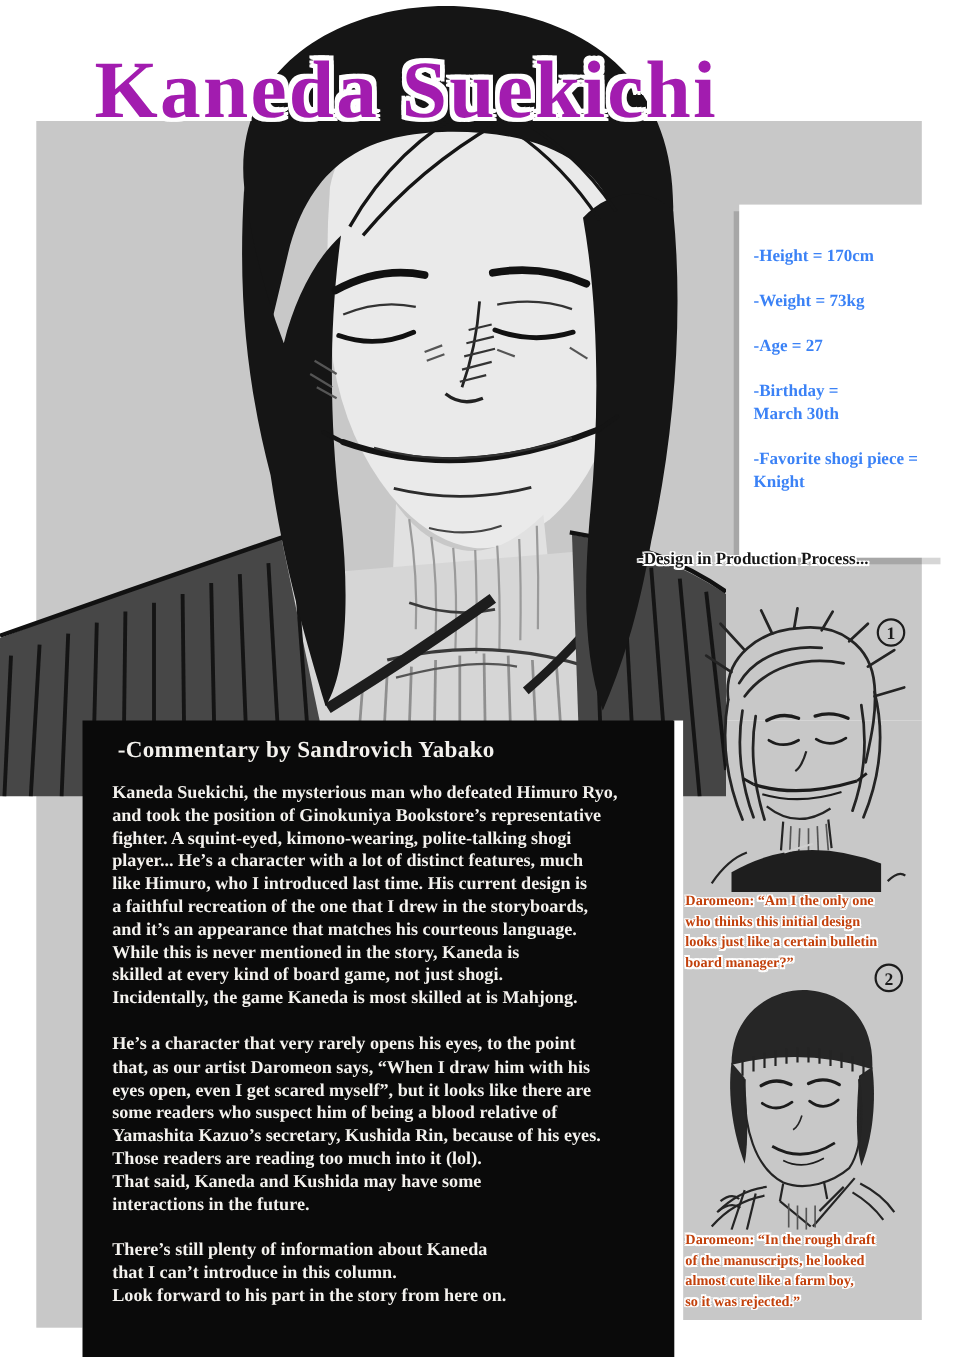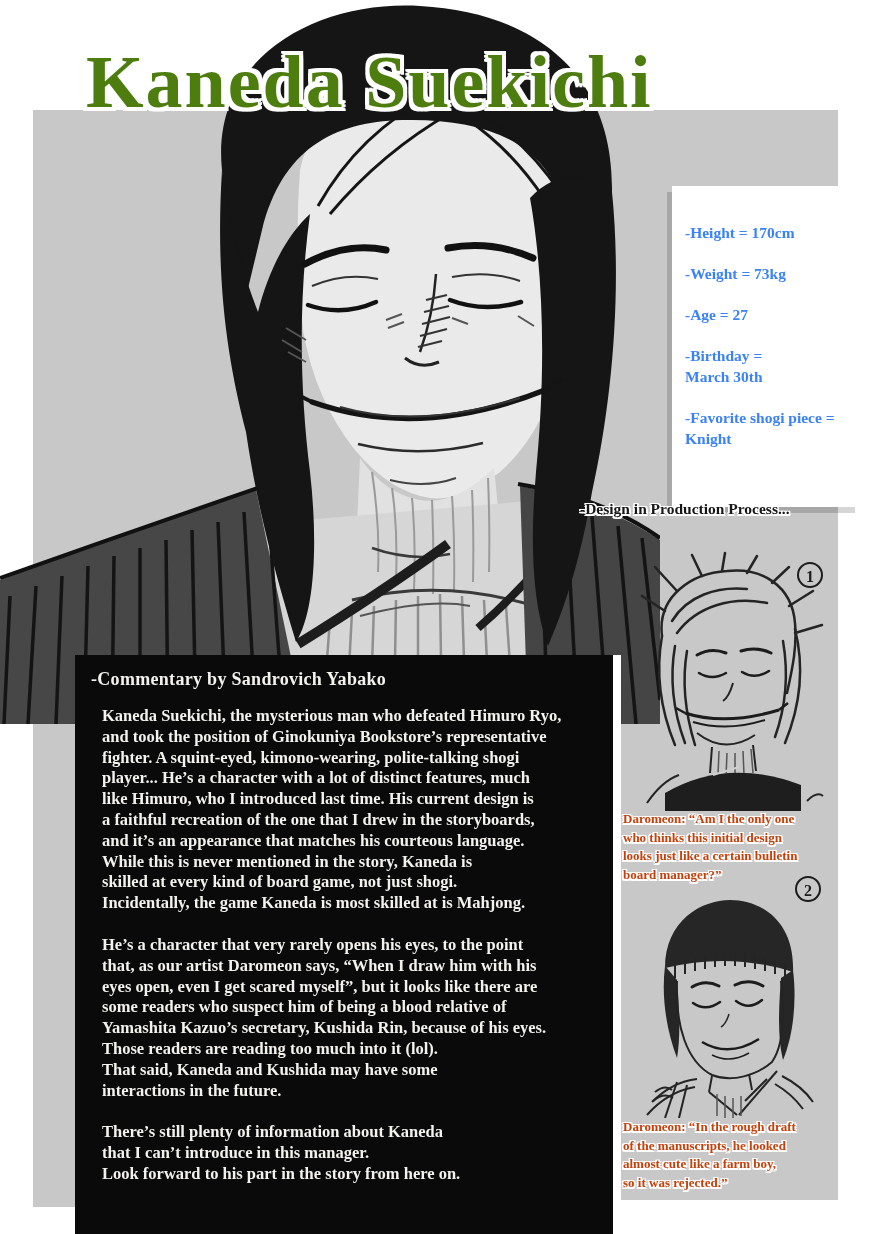--- a/index.html
+++ b/index.html
@@ -8,21 +8,21 @@
   .abs{position:absolute;}
   
   .panel{background:#c8c8c8;}
   #panel-main{left:33px;top:110px;width:805px;height:545px;z-index:0;}
   #panel-left-strip{left:33px;top:655px;width:42px;height:552px;z-index:0;}
   #panel-right-col{left:621px;top:655px;width:217px;height:545px;z-index:0;}
   #white-gap{left:612px;top:655px;width:9px;height:545px;background:#fff;z-index:3;}
   
   #portrait{left:0;top:0;width:660px;height:724px;z-index:1;}
   
-  #page-title{left:86px;top:45px;z-index:5;font-size:74px;font-weight:bold;color:#4d7c0f;
+  #page-title{left:86px;top:45px;z-index:5;font-size:74px;font-weight:bold;color:#a21caf;
     letter-spacing:2px;line-height:1;white-space:nowrap;
     text-shadow:-4px 0 0 #fff,4px 0 0 #fff,0 -4px 0 #fff,0 4px 0 #fff,
                 -3px -3px 0 #fff,3px -3px 0 #fff,-3px 3px 0 #fff,3px 3px 0 #fff,
                 -4px 4px 0 #fff,4px 4px 0 #fff,-4px -4px 0 #fff,4px -4px 0 #fff;}
   
   #stats-box{left:672px;top:186px;width:188px;height:321px;background:#ffffff;z-index:2;
     box-shadow:-5px 6px 0 rgba(0,0,0,0.16);padding:36px 0 0 13px;box-sizing:border-box;}
   .stat-item{font-size:15.5px;font-weight:bold;color:#3b82f6;line-height:21px;
     margin-bottom:20px;white-space:pre-line;}
   
@@ -38,21 +38,21 @@
   #caption-1{left:623px;top:810px;}
   #caption-2{left:623px;top:1118px;}
   .circled-num{z-index:2;width:26px;height:26px;border:2.5px solid #1c1c1c;border-radius:50%;
     color:#1c1c1c;font-size:16px;font-weight:bold;text-align:center;line-height:26px;
     background:transparent;box-sizing:border-box;}
   #circled-1{left:797px;top:562px;}
   #circled-2{left:795px;top:876px;}
   
   #commentary-box{left:75px;top:655px;width:538px;height:579px;background:#0a0a0a;z-index:4;
     padding:14px 16px 0 16px;box-sizing:border-box;color:#f4f2ee;}
-  #commentary-heading{font-size:18px;font-weight:bold;margin:0 0 16px 0;letter-spacing:0.3px;}
+  #commentary-heading{font-size:21px;font-weight:bold;margin:0 0 16px 16px;letter-spacing:0.3px;}
   .commentary-p{font-size:16.5px;font-weight:bold;line-height:20.8px;margin:0 0 21px 11px;
     white-space:pre-line;}
   svg{display:block;}
 </style>
 </head>
 <body>
 
 <div class="abs panel" id="panel-main"></div>
 <div class="abs panel" id="panel-left-strip"></div>
 <div class="abs panel" id="panel-right-col"></div>
@@ -321,15 +321,15 @@
 Incidentally, the game Kaneda is most skilled at is Mahjong.</div>
   <div class="commentary-p">He’s a character that very rarely opens his eyes, to the point
 that, as our artist Daromeon says, “When I draw him with his
 eyes open, even I get scared myself”, but it looks like there are
 some readers who suspect him of being a blood relative of
 Yamashita Kazuo’s secretary, Kushida Rin, because of his eyes.
 Those readers are reading too much into it (lol).
 That said, Kaneda and Kushida may have some
 interactions in the future.</div>
   <div class="commentary-p">There’s still plenty of information about Kaneda
-that I can’t introduce in this manager.
+that I can’t introduce in this column.
 Look forward to his part in the story from here on.</div>
 </div>
 
 </body></html>

